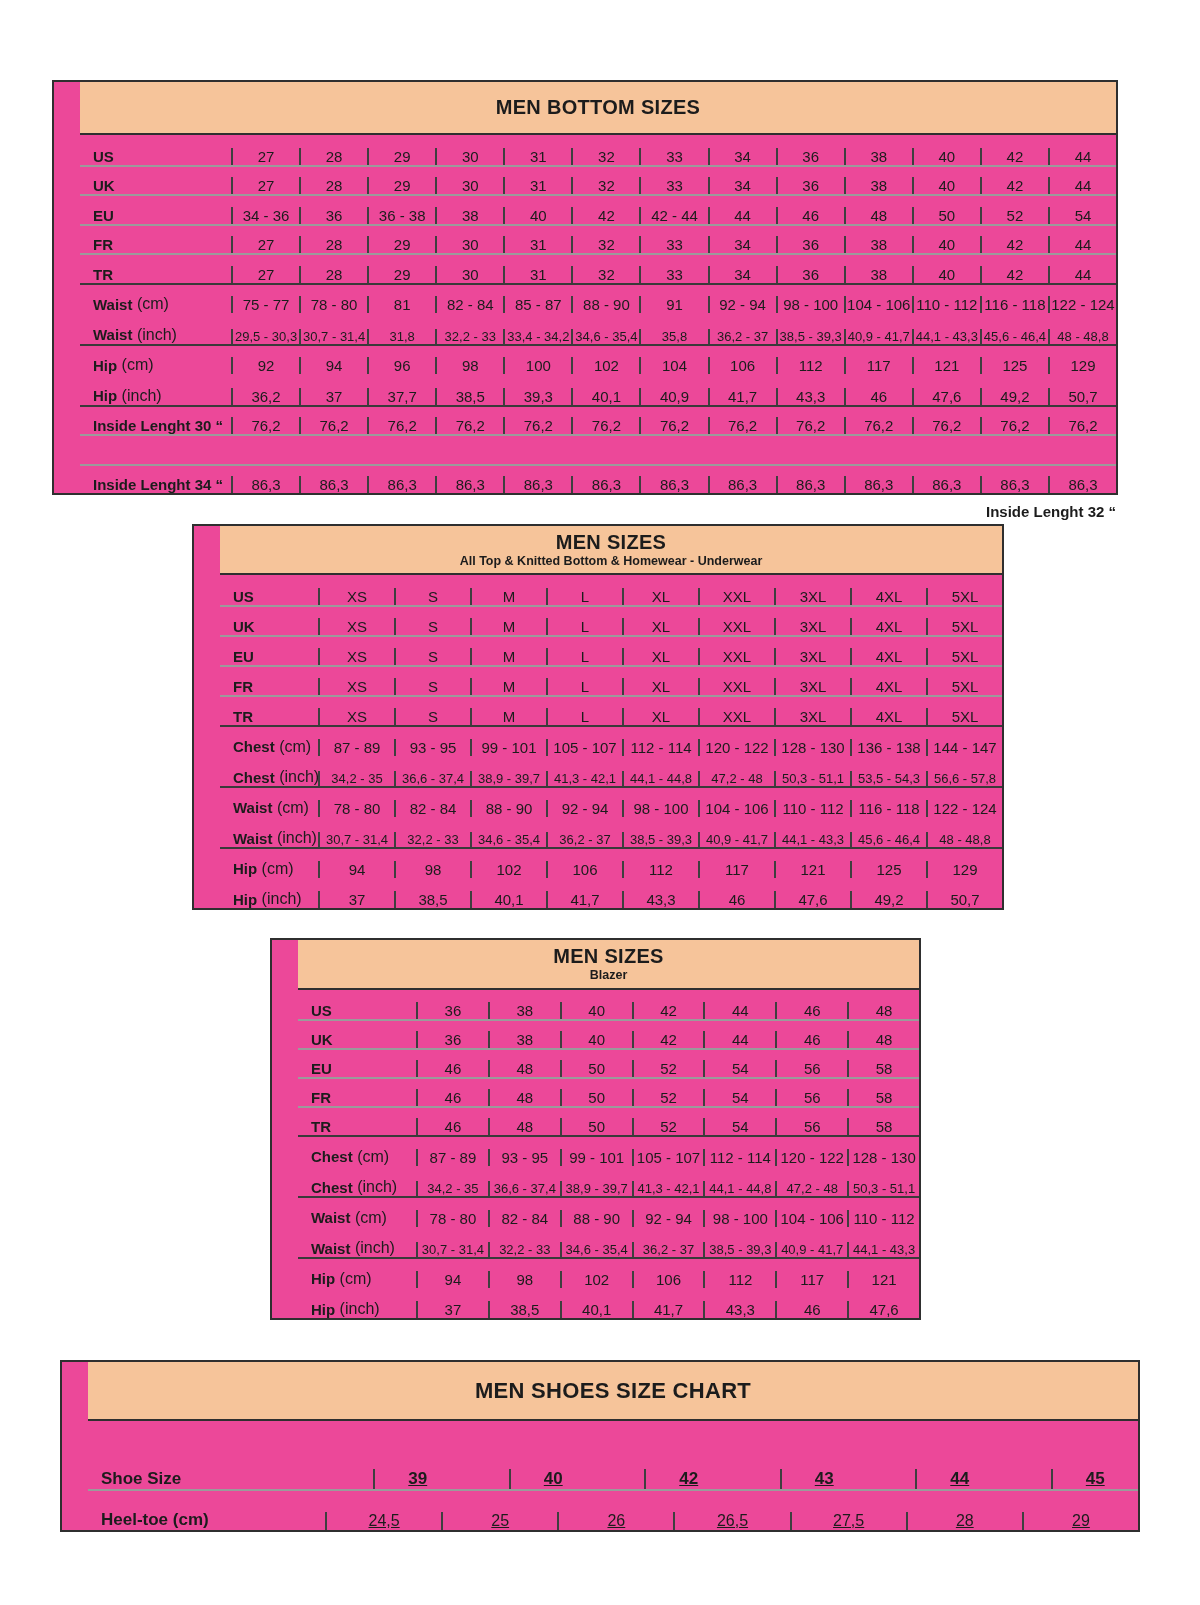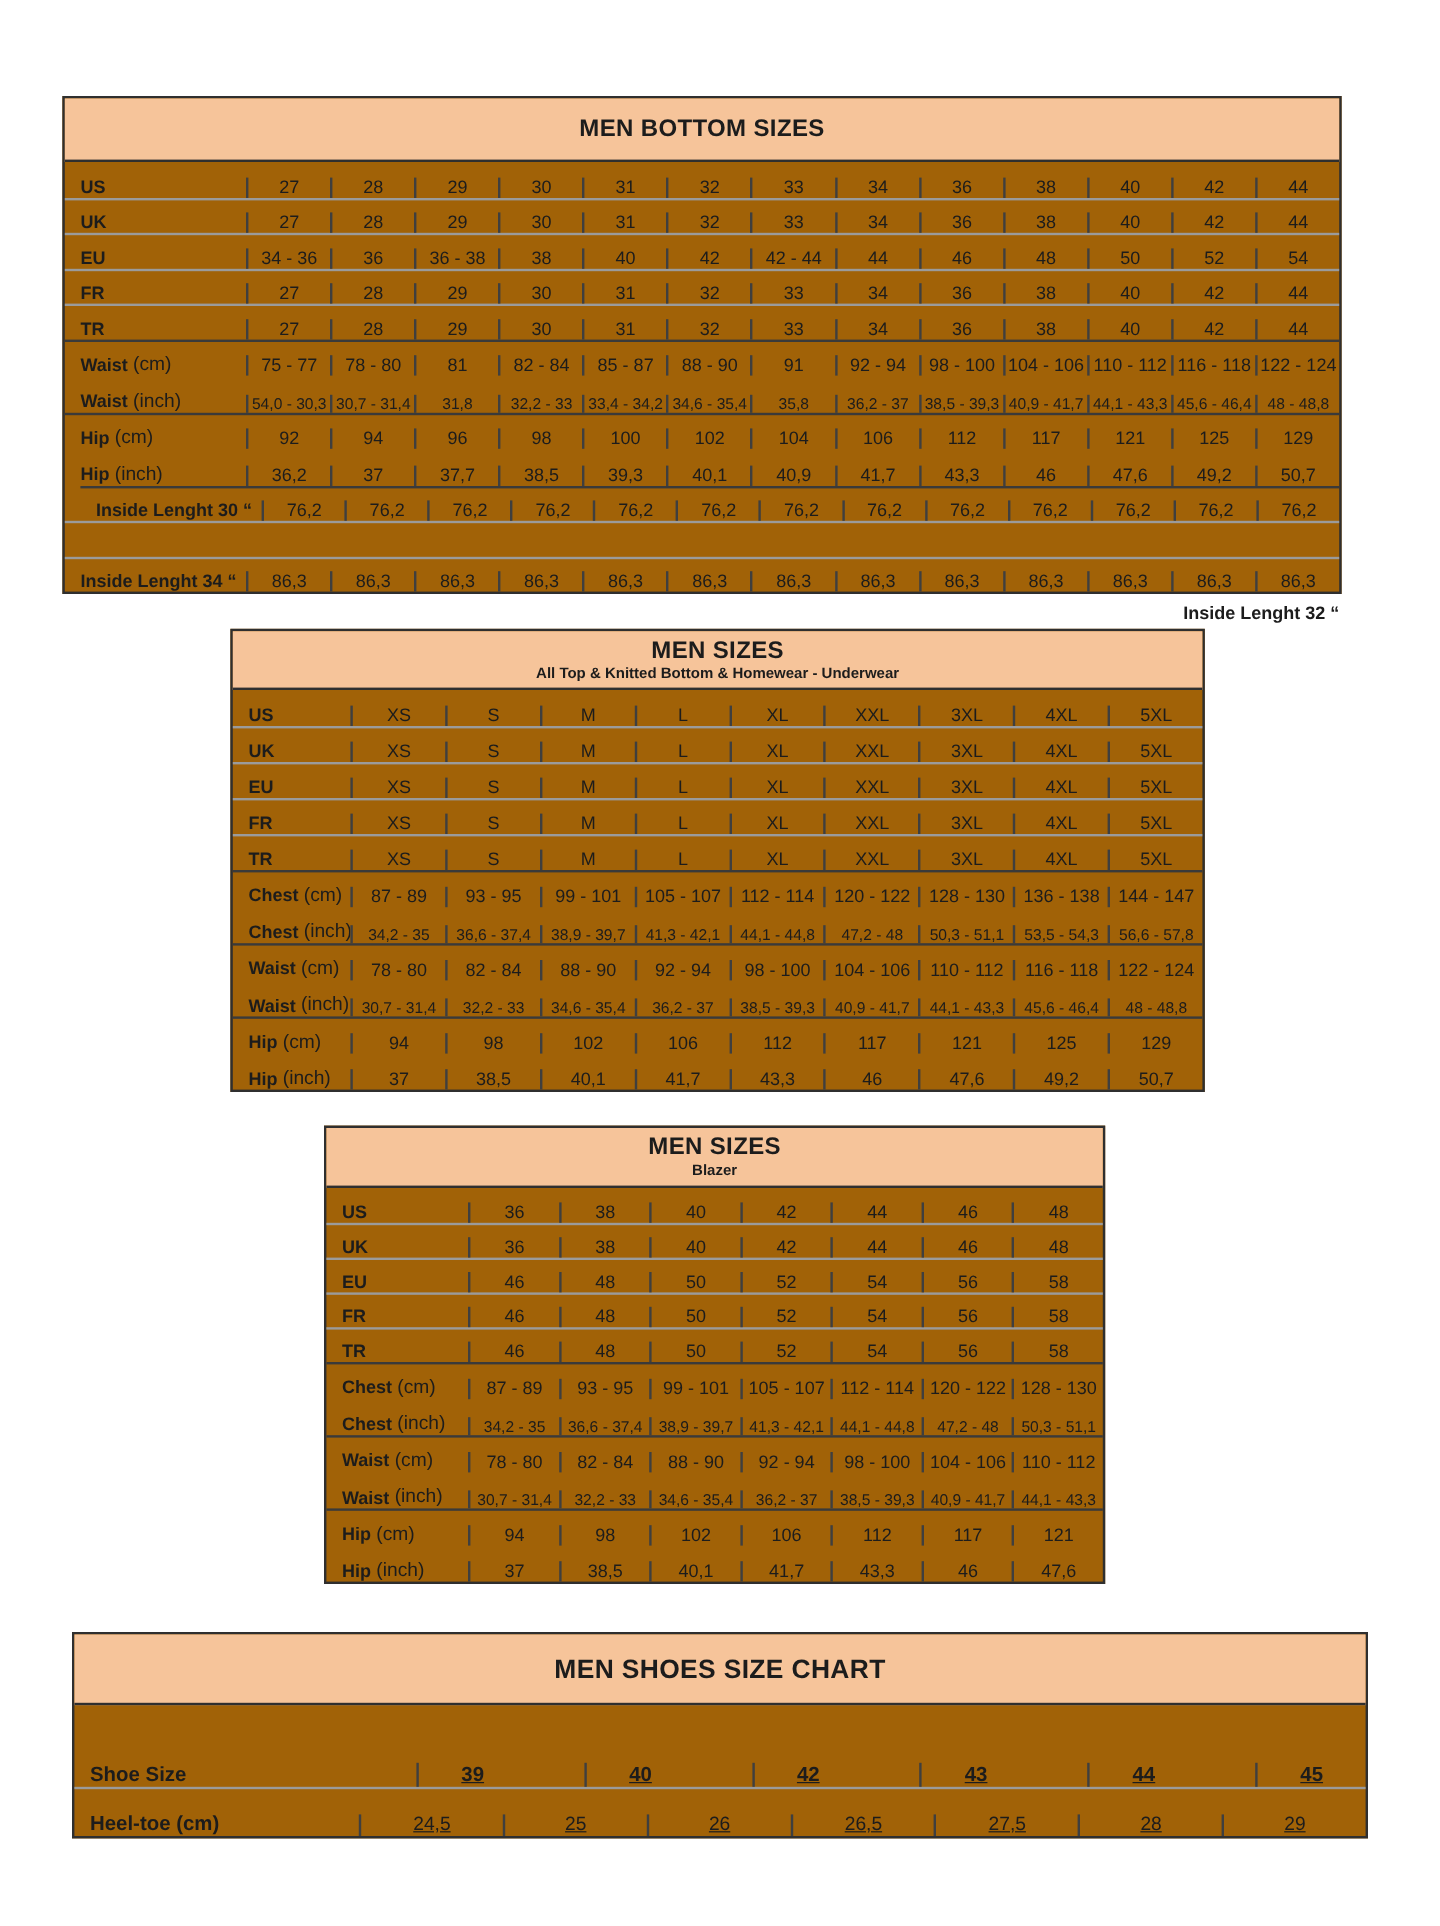--- a/index.html
+++ b/index.html
@@ -6,21 +6,22 @@
   html, body { background: #ffffff; }
   body {
     width: 1200px; height: 1605px;
     position: relative;
     font-family: "Liberation Sans", sans-serif;
     color: #1c1c1c;
   }
   .size-table {
     position: absolute;
     border: 2.5px solid #2f2f2f;
-    background: #a16207;
+    background: #ec4899;
+    padding-left: 26px;
   }
   .band {
     background: #f6c49a;
     border-bottom: 2px solid #2f2f2f;
     height: var(--band-h);
     display: flex; flex-direction: column;
     align-items: center; justify-content: center;
     line-height: 1.15;
   }
   .band .title { font-size: 20px; font-weight: bold; letter-spacing: .3px; }
@@ -155,21 +156,21 @@
         <div class="cell value">104 - 106</div>
         <div class="cell value">110 - 112</div>
         <div class="cell value">116 - 118</div>
         <div class="cell value">122 - 124</div>
       </div>
       <div class="row none small" style="height: 30.5px;">
         <div class="cell label">
           <span>Waist</span>
           <span class="unit">&nbsp;(inch)</span>
         </div>
-        <div class="cell value">54,0 - 30,3</div>
+        <div class="cell value">29,5 - 30,3</div>
         <div class="cell value">30,7 - 31,4</div>
         <div class="cell value">31,8</div>
         <div class="cell value">32,2 - 33</div>
         <div class="cell value">33,4 - 34,2</div>
         <div class="cell value">34,6 - 35,4</div>
         <div class="cell value">35,8</div>
         <div class="cell value">36,2 - 37</div>
         <div class="cell value">38,5 - 39,3</div>
         <div class="cell value">40,9 - 41,7</div>
         <div class="cell value">44,1 - 43,3</div>
@@ -207,21 +208,21 @@
         <div class="cell value">39,3</div>
         <div class="cell value">40,1</div>
         <div class="cell value">40,9</div>
         <div class="cell value">41,7</div>
         <div class="cell value">43,3</div>
         <div class="cell value">46</div>
         <div class="cell value">47,6</div>
         <div class="cell value">49,2</div>
         <div class="cell value">50,7</div>
       </div>
-      <div class="row thick" style="height: 29.5px; margin-left: 13px;">
+      <div class="row thick" style="height: 29.5px;">
         <div class="cell label">Inside Lenght 30 “</div>
         <div class="cell value">76,2</div>
         <div class="cell value">76,2</div>
         <div class="cell value">76,2</div>
         <div class="cell value">76,2</div>
         <div class="cell value">76,2</div>
         <div class="cell value">76,2</div>
         <div class="cell value">76,2</div>
         <div class="cell value">76,2</div>
         <div class="cell value">76,2</div>

